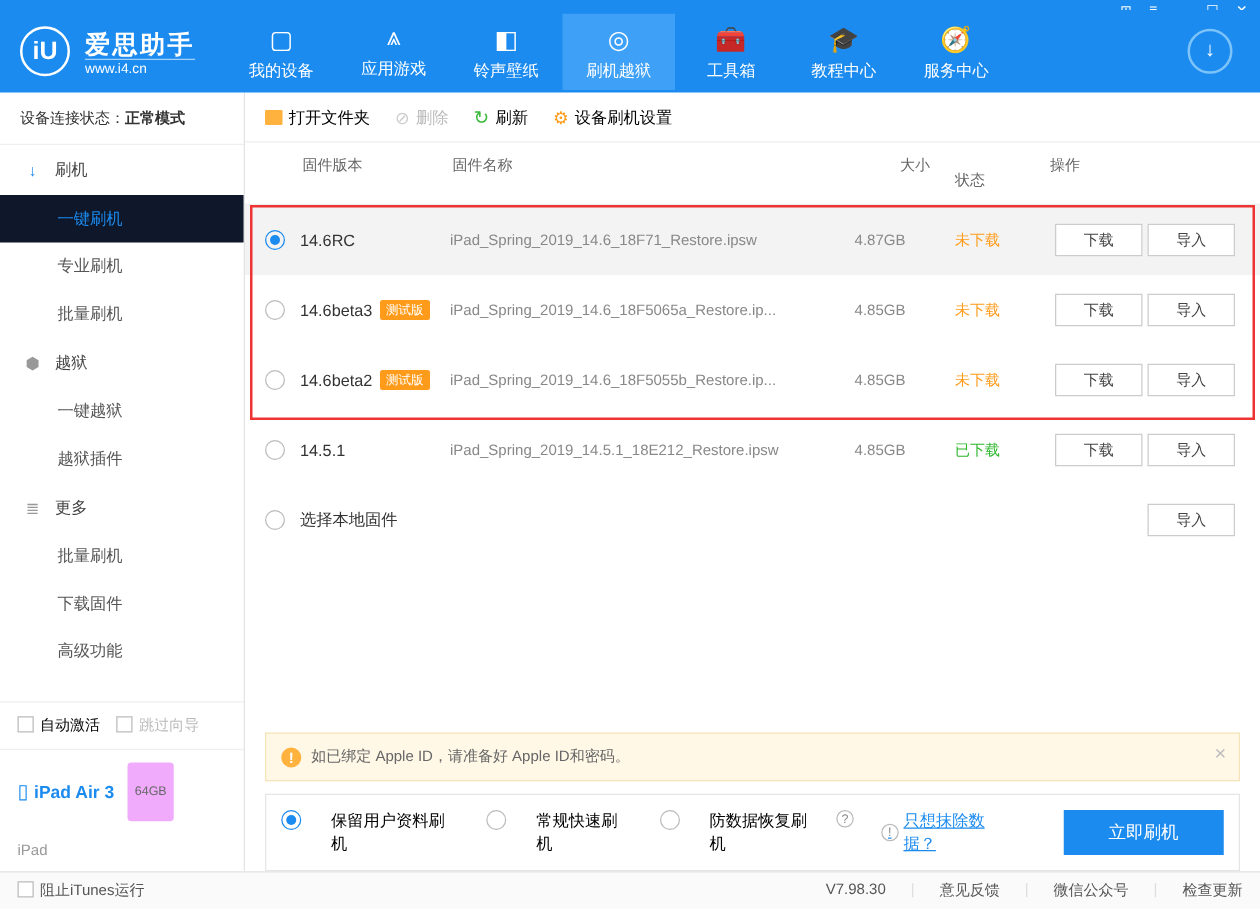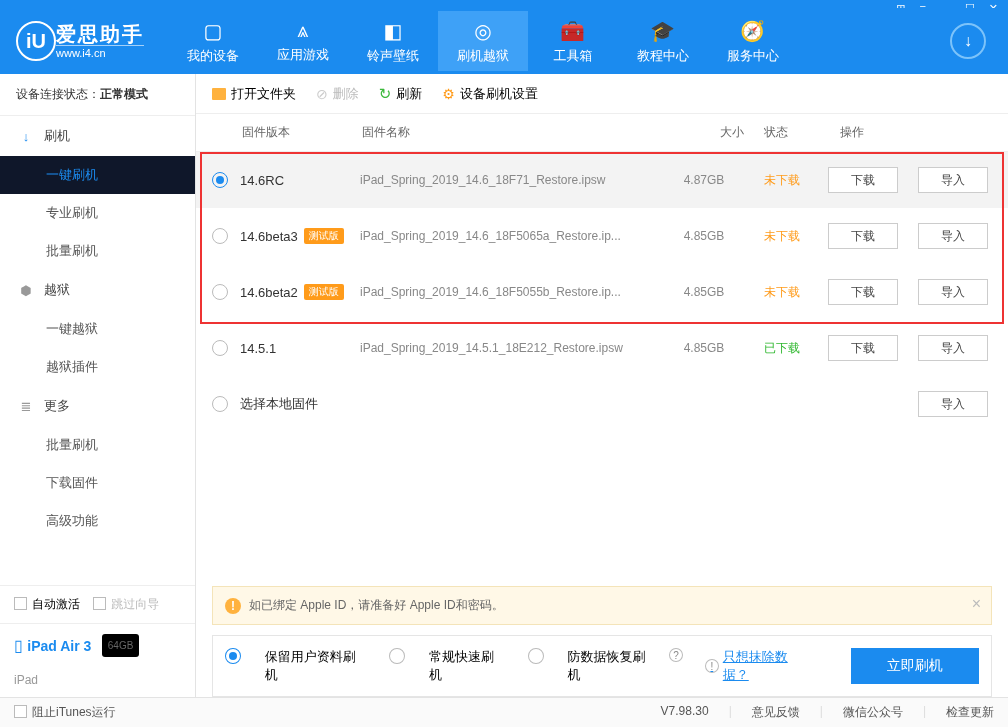--- a/index.html
+++ b/index.html
@@ -5,21 +5,21 @@
 * { margin: 0; padding: 0; box-sizing: border-box; font-family: "Microsoft YaHei", Arial, sans-serif; }
 body { width: 1008px; height: 727px; overflow: hidden; background: #fff; position: relative; }
 
 
 .titlebar { height: 8px; background: #1b8bef; }
 .win-controls { position: absolute; top: 0; right: 6px; display: flex; gap: 14px; padding: 2px 4px; }
 .win-controls span { color: #fff; font-size: 11px; cursor: pointer; }
 
 
 .header { height: 66px; background: #1b8bef; display: flex; align-items: center; padding: 0 16px; position: relative; }
-.logo-area { display: flex; align-items: center; gap: 0; color: #fff; }
+.logo-area { display: flex; align-items: flex-end; gap: 12px; color: #fff; }
 .logo-circle { width: 40px; height: 40px; border: 2px solid #fff; border-radius: 50%; display: flex; align-items: center; justify-content: center; font-size: 20px; font-weight: bold; }
 .logo-text { line-height: 1.1; }
 .logo-text .cn { font-size: 20px; font-weight: bold; letter-spacing: 2px; }
 .logo-text .en { font-size: 11px; border-top: 1px solid rgba(255,255,255,.6); padding-top: 1px; }
 .navs { display: flex; margin-left: 24px; flex: 1; }
 .nav-item { width: 90px; color: #fff; text-align: center; font-size: 13px; padding: 8px 0 6px; cursor: pointer; }
 .nav-item.active { background: #3ea1f7; }
 .nav-item .icon { font-size: 20px; display: block; margin-bottom: 4px; }
 .dl-btn { width: 36px; height: 36px; border: 2px solid #7cc3fa; border-radius: 50%; display: flex; align-items: center; justify-content: center; color: #fff; margin-right: 6px; }
 
@@ -31,55 +31,55 @@
 .side-list { flex: 1; overflow: auto; }
 .side-group { padding: 11px 18px; font-size: 13px; color: #444; display: flex; align-items: center; gap: 10px; cursor: pointer; }
 .side-group .gi { width: 16px; text-align: center; color: #1b8bef; }
 .side-group.gray .gi { color: #999; }
 .side-sub { padding: 10px 18px 10px 46px; font-size: 13px; color: #555; cursor: pointer; }
 .side-sub.active { background: #0f172a; color: #1b8bef; }
 .side-bottom { border-top: 1px solid #eee; padding: 10px 14px; font-size: 12px; }
 .chk { width: 13px; height: 13px; border: 1px solid #bbb; display: inline-block; vertical-align: -2px; margin-right: 5px; background: #fff; }
 .device-card { border-top: 1px solid #eee; padding: 10px 14px; }
 .device-card .dn { color: #1b8bef; font-size: 14px; font-weight: bold; }
-.device-card .badge { display: inline-block; background: #000000; color: #666; font-size: 10px; padding: 6px 6px; border-radius: 3px; margin-left: 6px; vertical-align: 2px; }
+.device-card .badge { display: inline-block; background: #f0abfc; color: #666; font-size: 10px; padding: 18px 6px; border-radius: 3px; margin-left: 6px; vertical-align: 2px; }
 .device-card .dt { color: #999; font-size: 12px; margin-top: 16px; }
 
 
 .main { flex: 1; display: flex; flex-direction: column; position: relative; }
 .toolbar { height: 40px; display: flex; align-items: center; gap: 20px; padding: 0 16px; border-bottom: 1px solid #eee; font-size: 13px; }
 .toolbar .tbtn { display: flex; align-items: center; gap: 5px; cursor: pointer; }
 .toolbar .disabled { color: #bbb; }
 .tb-folder { width: 14px; height: 12px; background: #ffb23e; border-radius: 1px; display: inline-block; }
 .tb-refresh { color: #3cb93c; font-size: 15px; }
 .tb-gear { color: #ff9b1a; font-size: 14px; }
 .tb-delx { color: #ccc; font-size: 14px; }
 
 .thead { display: flex; padding: 10px 16px; font-size: 12px; color: #666; border-bottom: 1px solid #eee; }
 .col-v { width: 150px; padding-left: 30px;}
 .col-n { flex: 1; }
 .col-s { width: 80px; text-align: right; }
-.col-st { width: 80px; padding-left: 20px; }
+.col-st { width: 80px; padding-left: 20px; margin-top: 12px; }
 .col-op { width: 168px; padding-left: 16px; }
 
 .rows { position: relative; flex: 1; }
 .redbox { position: absolute; left: 4px; top: 0; right: 4px; height: 172px; border: 2px solid #e33; pointer-events: none; }
 .row { display: flex; align-items: center; padding: 0 16px; height: 56px; font-size: 13px; color: #333; border-bottom: 0; }
 .row.sel { background: #f3f3f3; }
 .radio { width: 16px; height: 16px; border: 1px solid #bbb; border-radius: 50%; margin-right: 12px; display: inline-flex; align-items: center; justify-content: center; }
 .radio.on { border-color: #1b8bef; }
 .radio.on::after { content: ""; width: 8px; height: 8px; background: #1b8bef; border-radius: 50%; }
 .ver { width: 120px; display: flex; align-items: center; gap: 6px; }
 .beta-tag { background: #ff9b1a; color: #fff; font-size: 10px; padding: 1px 5px; border-radius: 2px; }
 .fname { flex: 1; color: #888; font-size: 12px; overflow: hidden; text-overflow: ellipsis; white-space: nowrap; }
 .size { width: 80px; text-align: center; color: #888; font-size: 12px; }
 .status { width: 80px; padding-left: 20px; font-size: 12px; }
 .st-nd { color: #ff9b1a; }
 .st-dd { color: #2fb72f; }
-.ops { width: 168px; display: flex; gap: 20px; justify-content: flex-end; padding-right: 4px; }
+.ops { width: 168px; display: flex; gap: 4px; justify-content: flex-end; padding-right: 4px; }
 .btn { width: 70px; height: 26px; border: 1px solid #ccc; background: #fff; font-size: 12px; color: #444; cursor: pointer; }
 
 
 .warn-bar { margin: 0 16px; background: #fff8e7; border: 1px solid #f4e4b9; padding: 10px 12px; font-size: 12px; color: #666; display: flex; align-items: center; gap: 8px; position: relative; }
 .warn-bar .wi { width: 16px; height: 16px; border-radius: 50%; background: #ffb23e; color: #fff; display: inline-flex; align-items: center; justify-content: center; font-size: 12px; font-weight: bold; }
 .warn-bar .close { position: absolute; right: 10px; top: 8px; color: #bbb; cursor: pointer; font-size: 16px; }
 
 .action-bar { margin: 10px 16px 0; border: 1px solid #e5e5e5; padding: 12px; display: flex; align-items: center; gap: 22px; font-size: 13px; }
 .action-bar .opt { display: flex; gap: 12px; cursor: pointer; }
 .action-bar .q { width: 14px; height: 14px; border: 1px solid #bbb; border-radius: 50%; font-size: 10px; color: #888; display: inline-flex; align-items: center; justify-content: center; }

